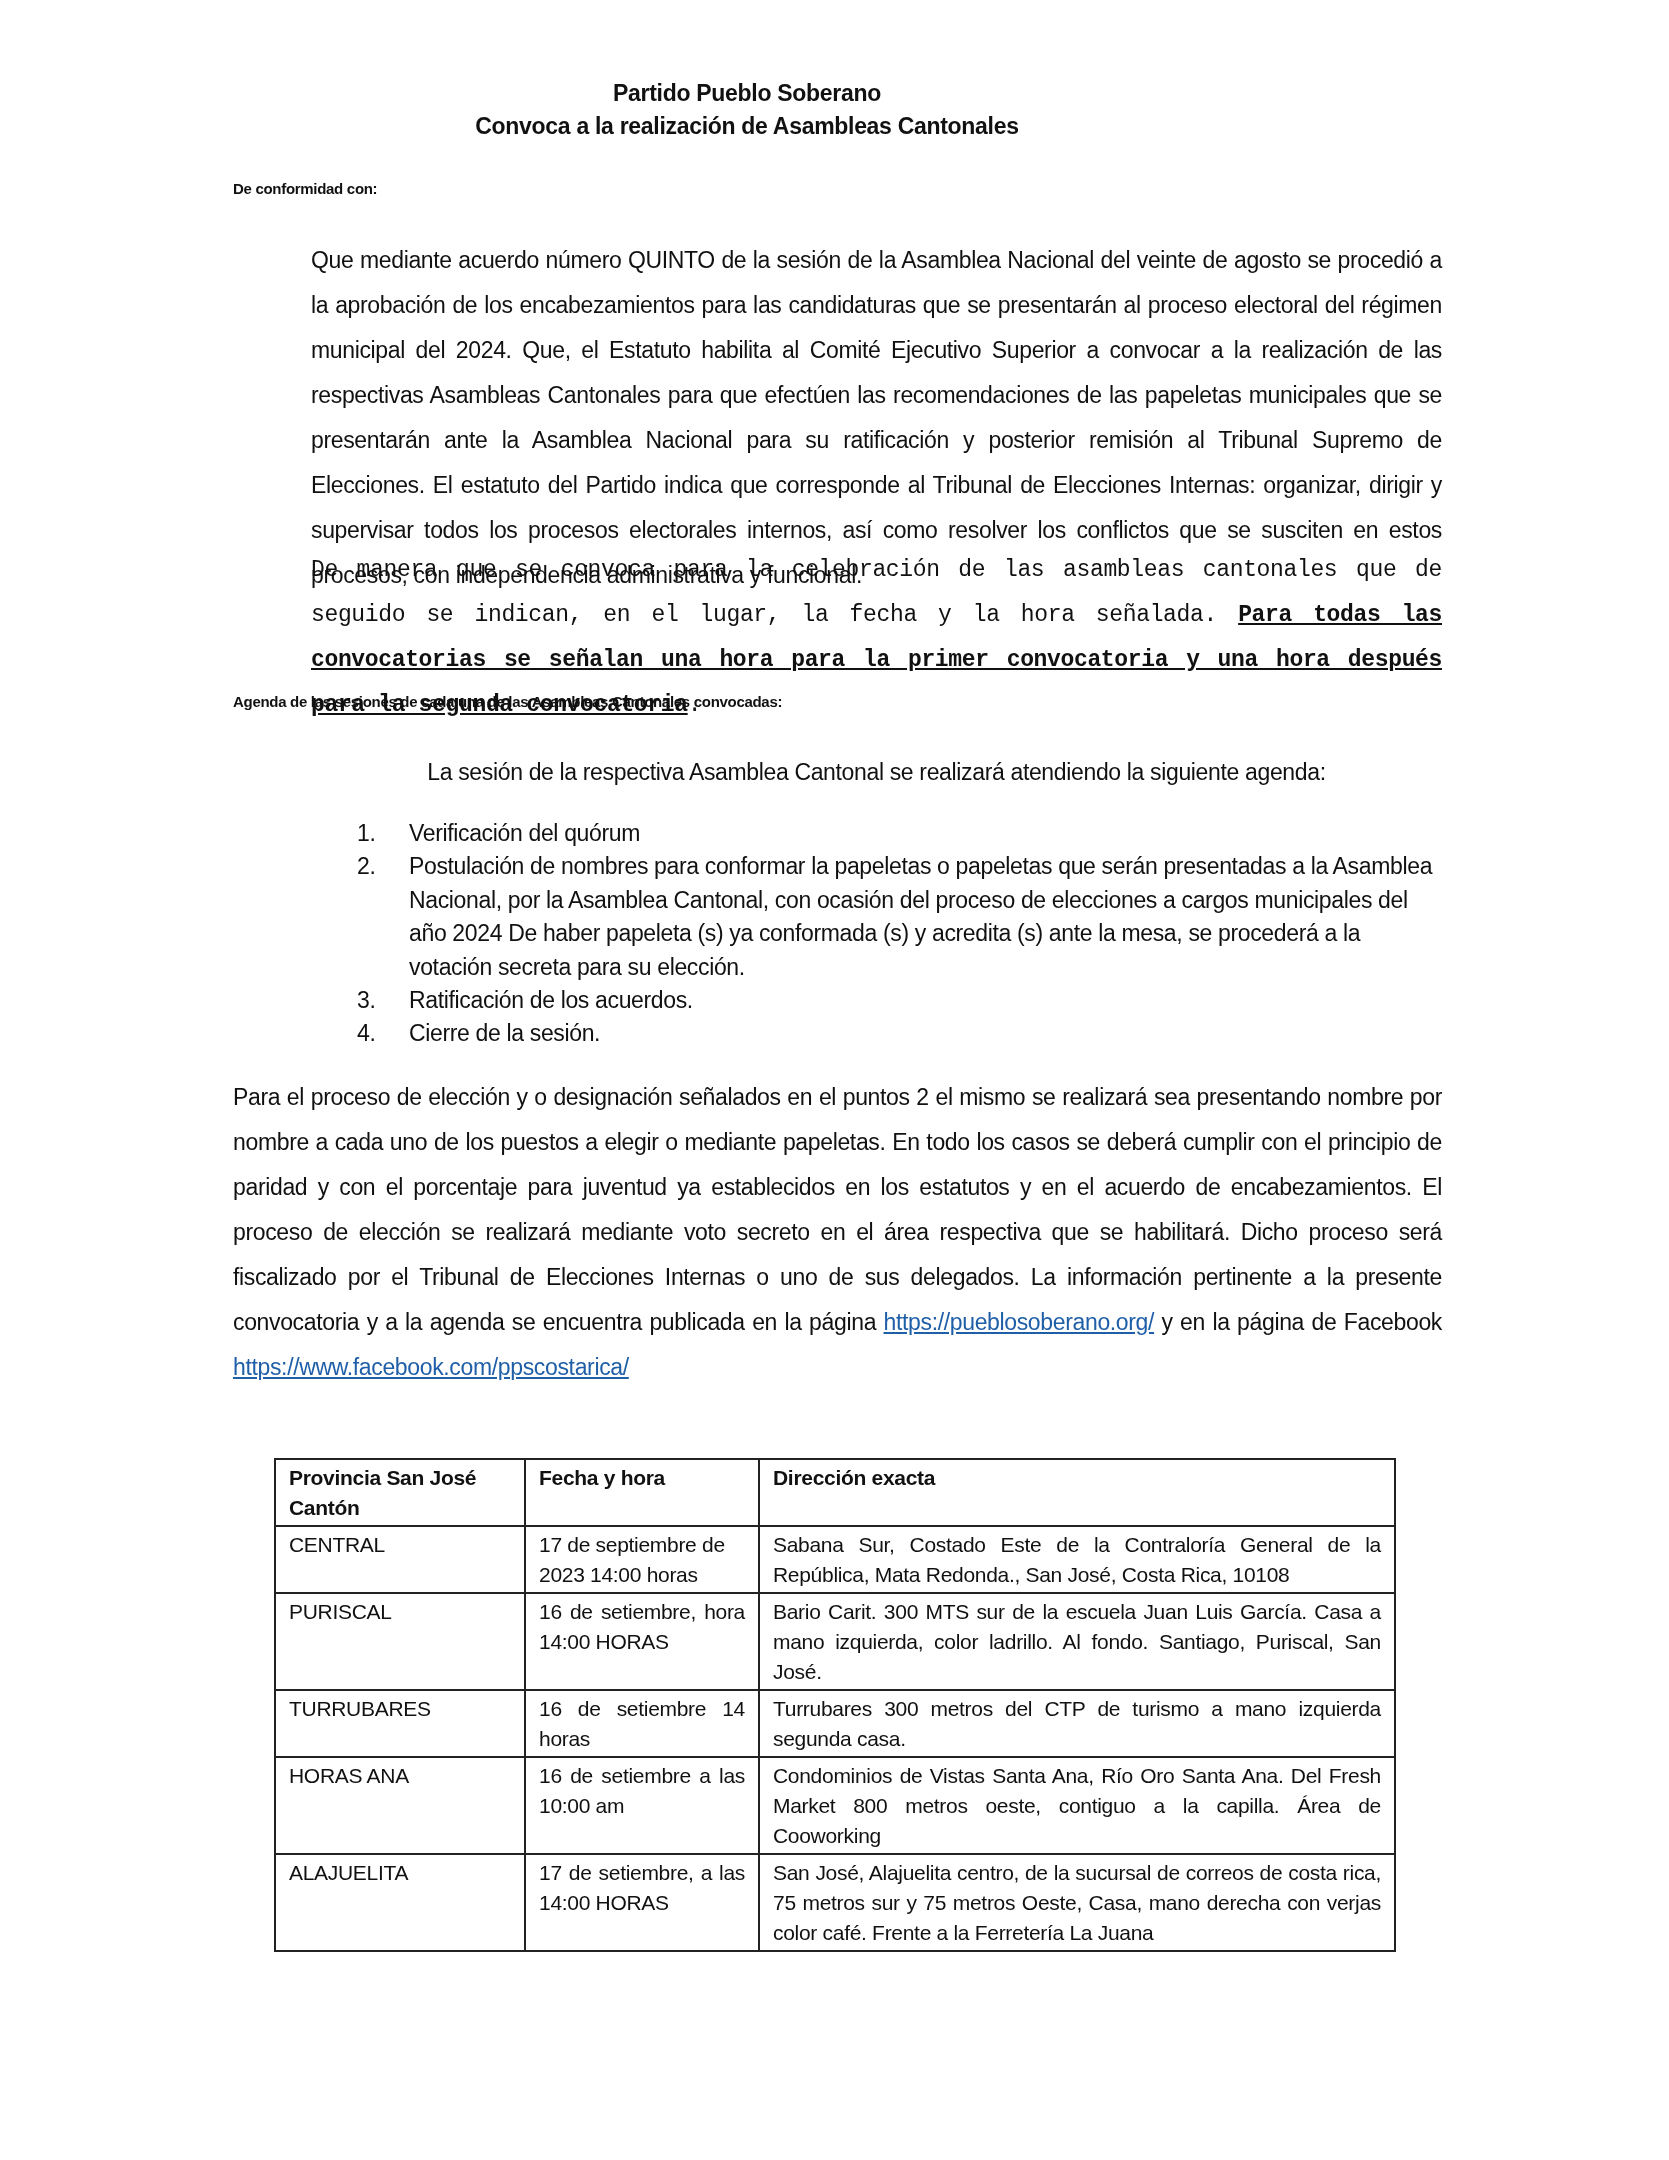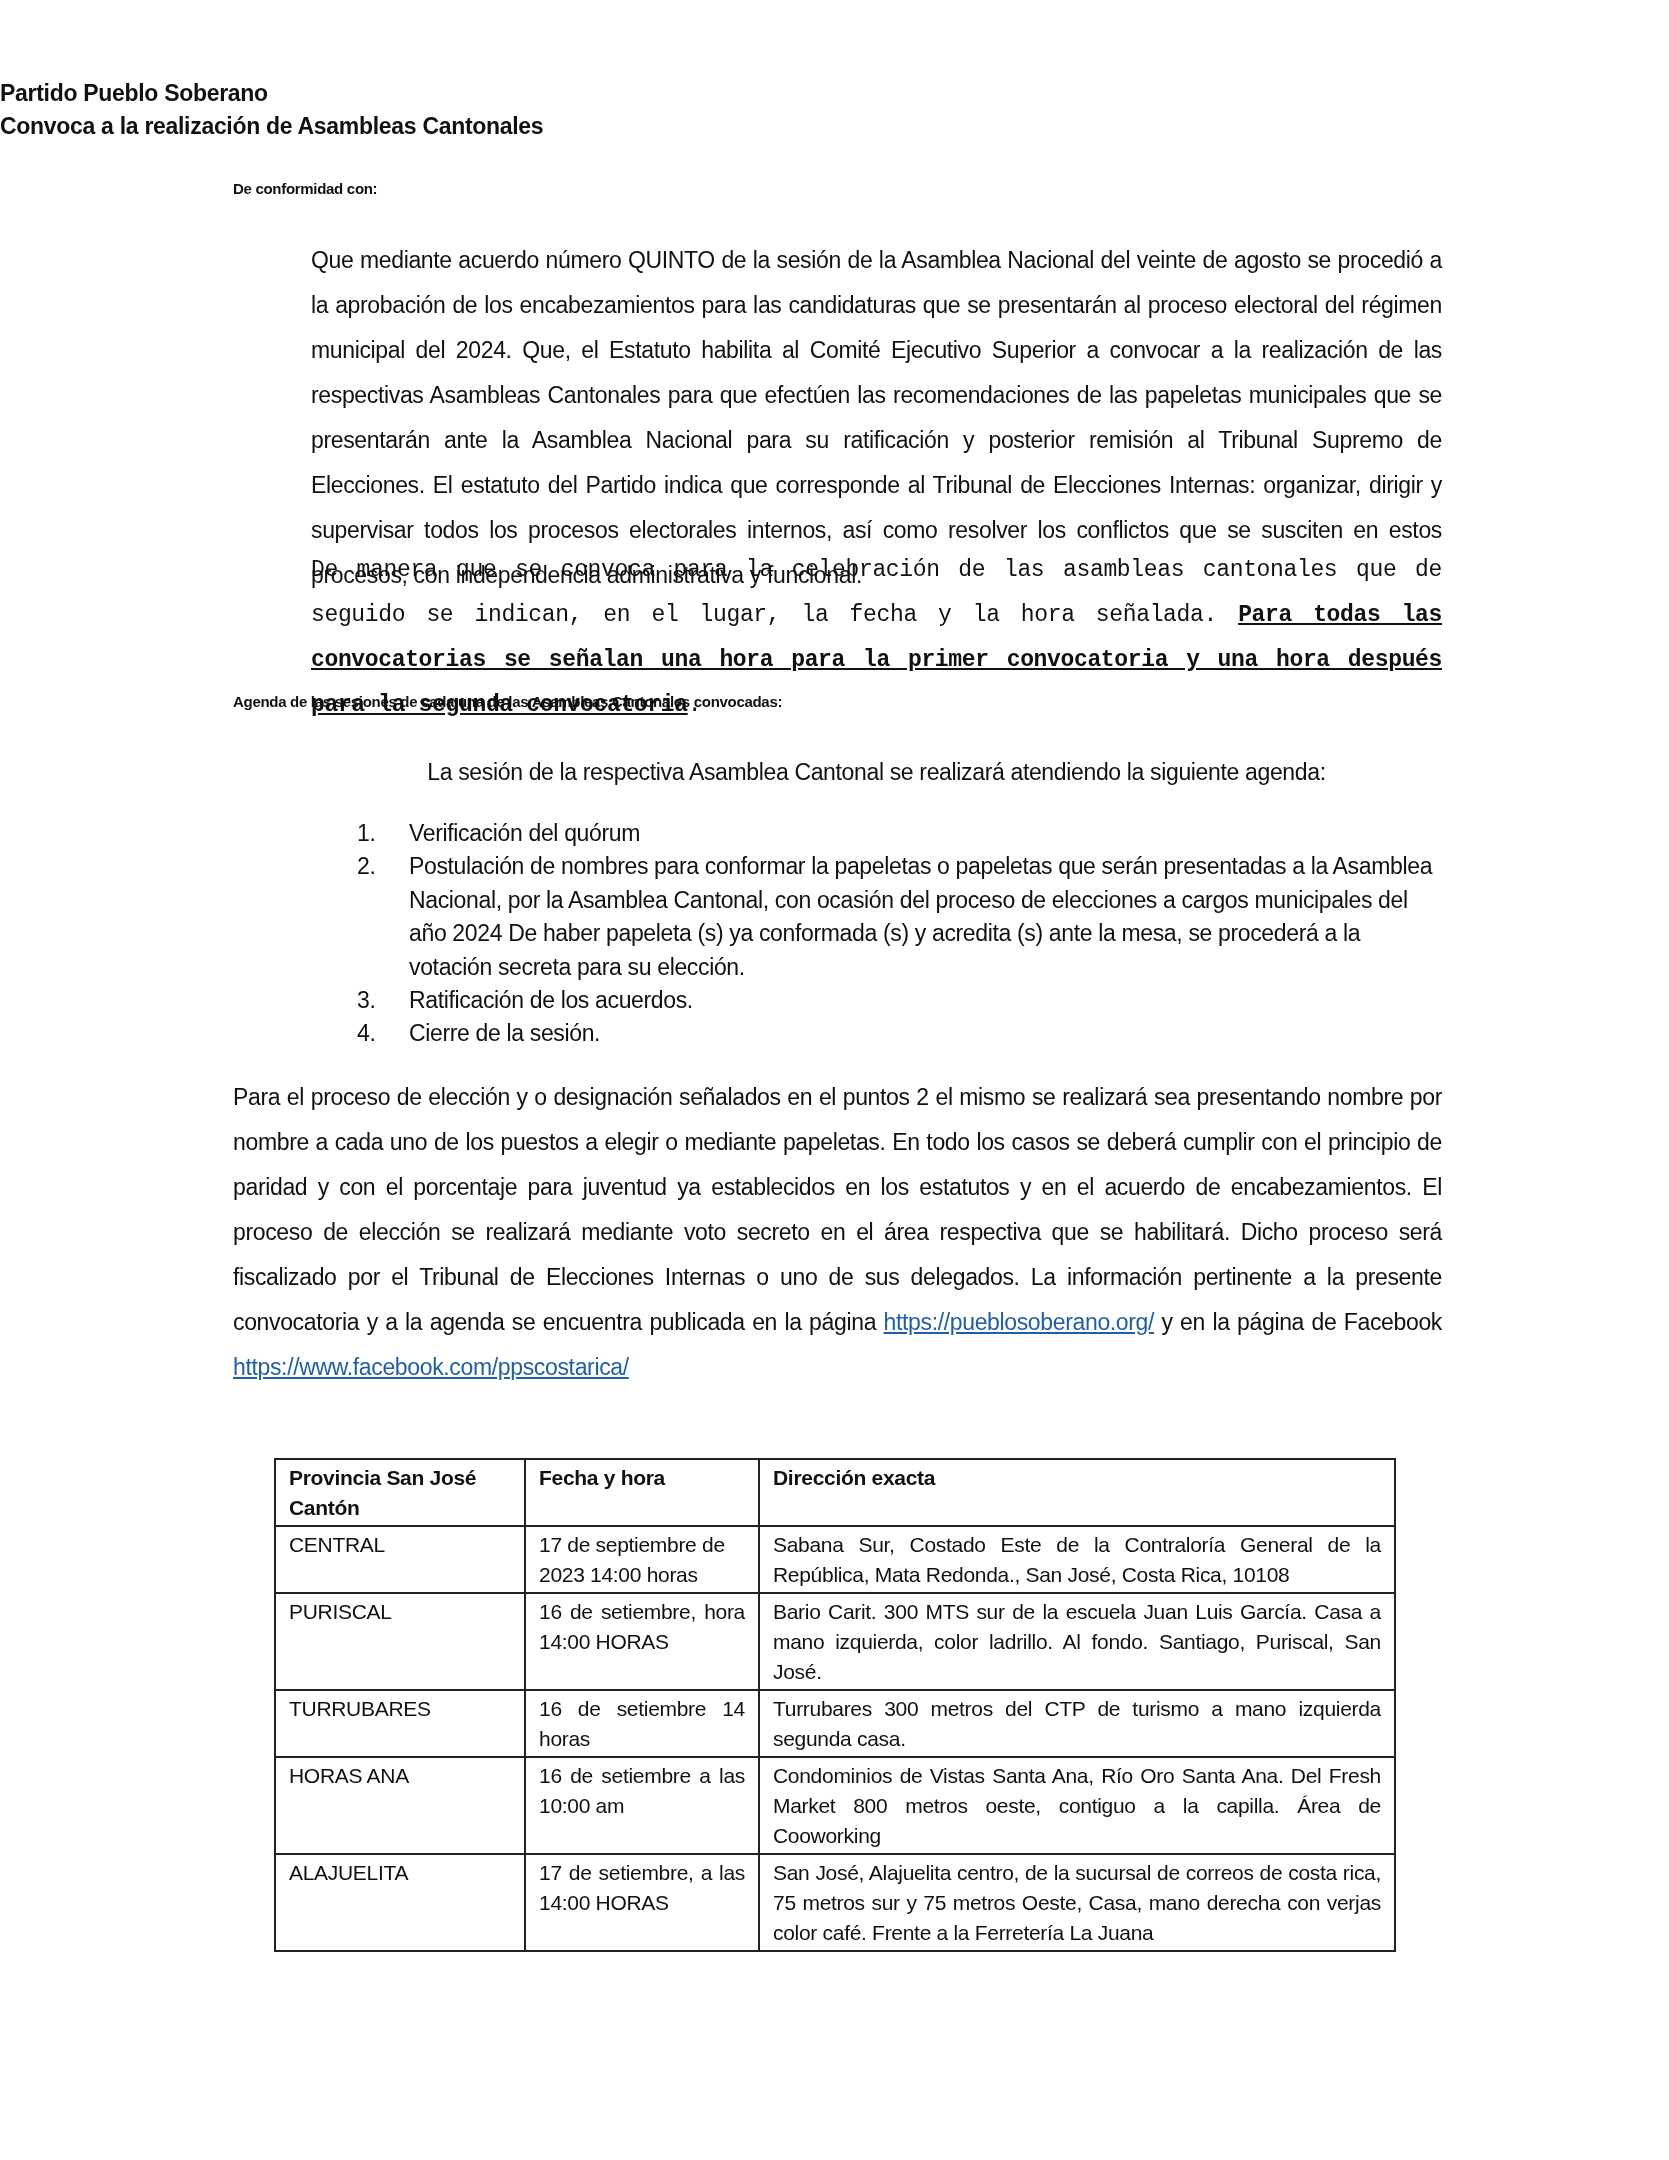--- a/index.html
+++ b/index.html
@@ -1,19 +1,19 @@
 <!DOCTYPE html>
 <html><head>
 <meta charset="utf-8">
 <style>
   html, body { margin:0; padding:0; background:#ffffff; }
   body { width:1669px; height:2160px; position:relative; overflow:hidden;
          font-family:"Liberation Sans", sans-serif; color:#111; }
   .page { position:absolute; left:0; top:0; width:1669px; height:2160px; }
-  .title { position:absolute; left:0; width:1494px; 
+  .title { position:absolute; left:0; width:1494px; text-align:center;
            font-weight:bold; font-size:23px; letter-spacing:-0.3px; }
   .t1 { top:80px; }
   .t2 { top:113px; }
   .h { position:absolute; left:233px; font-weight:bold; font-size:15px; letter-spacing:-0.3px; }
   .para { position:absolute; font-size:23px; line-height:45px; text-align:justify; letter-spacing:-0.35px; }
   .p1 { left:311px; top:238px; width:1131px; }
   .p2 { left:311px; top:548px; width:1131px;font-family:Liberation Mono, monospace; }
   .p2 .u { font-weight:bold; text-decoration:underline; }
   .h2 { top:693px; }
   .p3 { left:311px; top:750px; width:1131px; text-align:center; }

